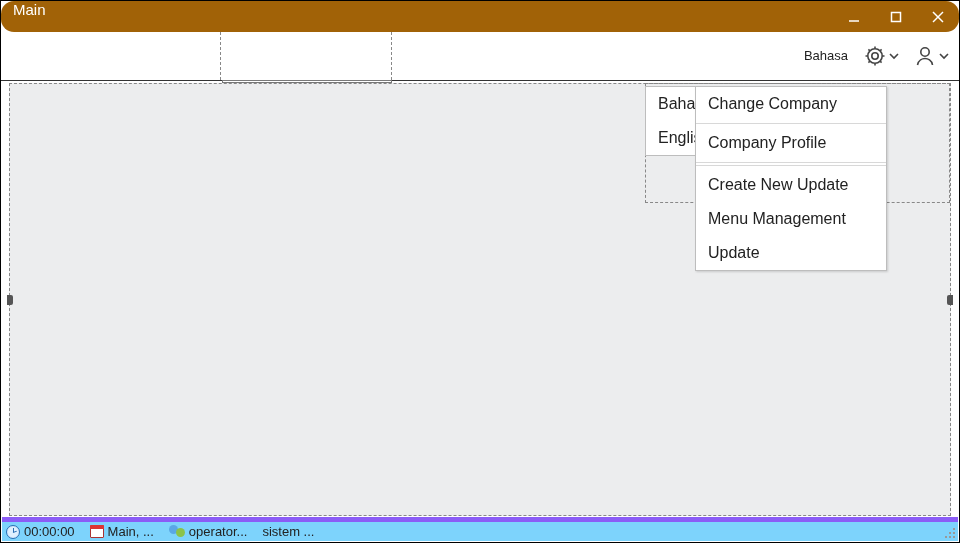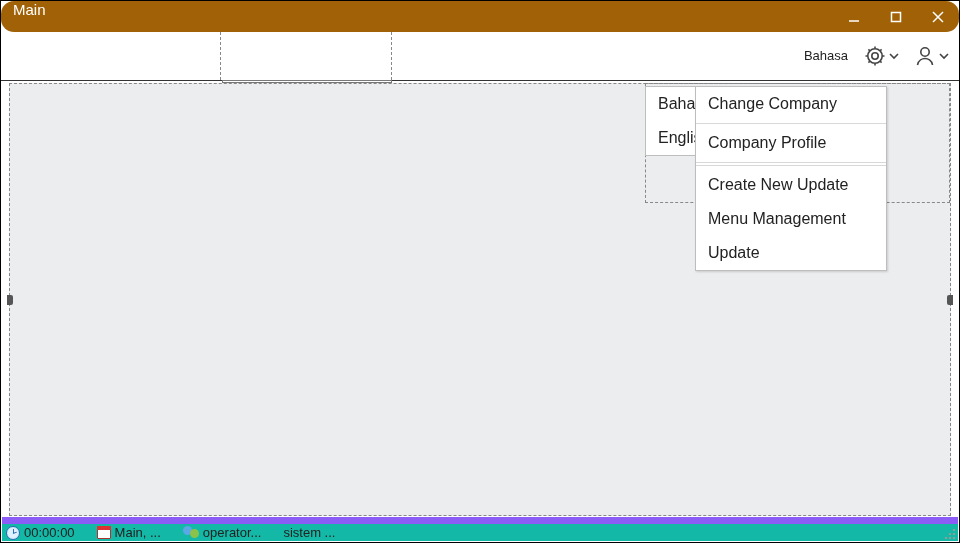--- a/index.html
+++ b/index.html
@@ -145,28 +145,28 @@
     .settings-menu .sep {
       height: 1px;
       background: #d8d8d8;
       margin: 2px 0;
     }
     
     .statusbar {
       position: absolute;
       left: 1px; right: 1px; bottom: 1px;
       height: 24px;
-      background: #14b8a6;
-      border-top: 7px solid #8b5cf6;
+      background: #7dd3fc;
+      border-top: 5px solid #8b5cf6;
       display: flex;
       align-items: center;
       font-size: 13px;
       color: #222;
       padding-left: 4px;
-      gap: 20px;
+      gap: 13px;
     }
     .statusbar .sb-item { display: flex; align-items: center; gap: 4px; padding-right: 2px;}
     .statusbar .grip {
       margin-left: auto;
       margin-right: 2px;
       width: 14px; height: 14px;
       background:
         radial-gradient(circle at 12px 12px, #999 1px, transparent 1.5px),
         radial-gradient(circle at 8px 12px, #999 1px, transparent 1.5px),
         radial-gradient(circle at 12px 8px, #999 1px, transparent 1.5px),

